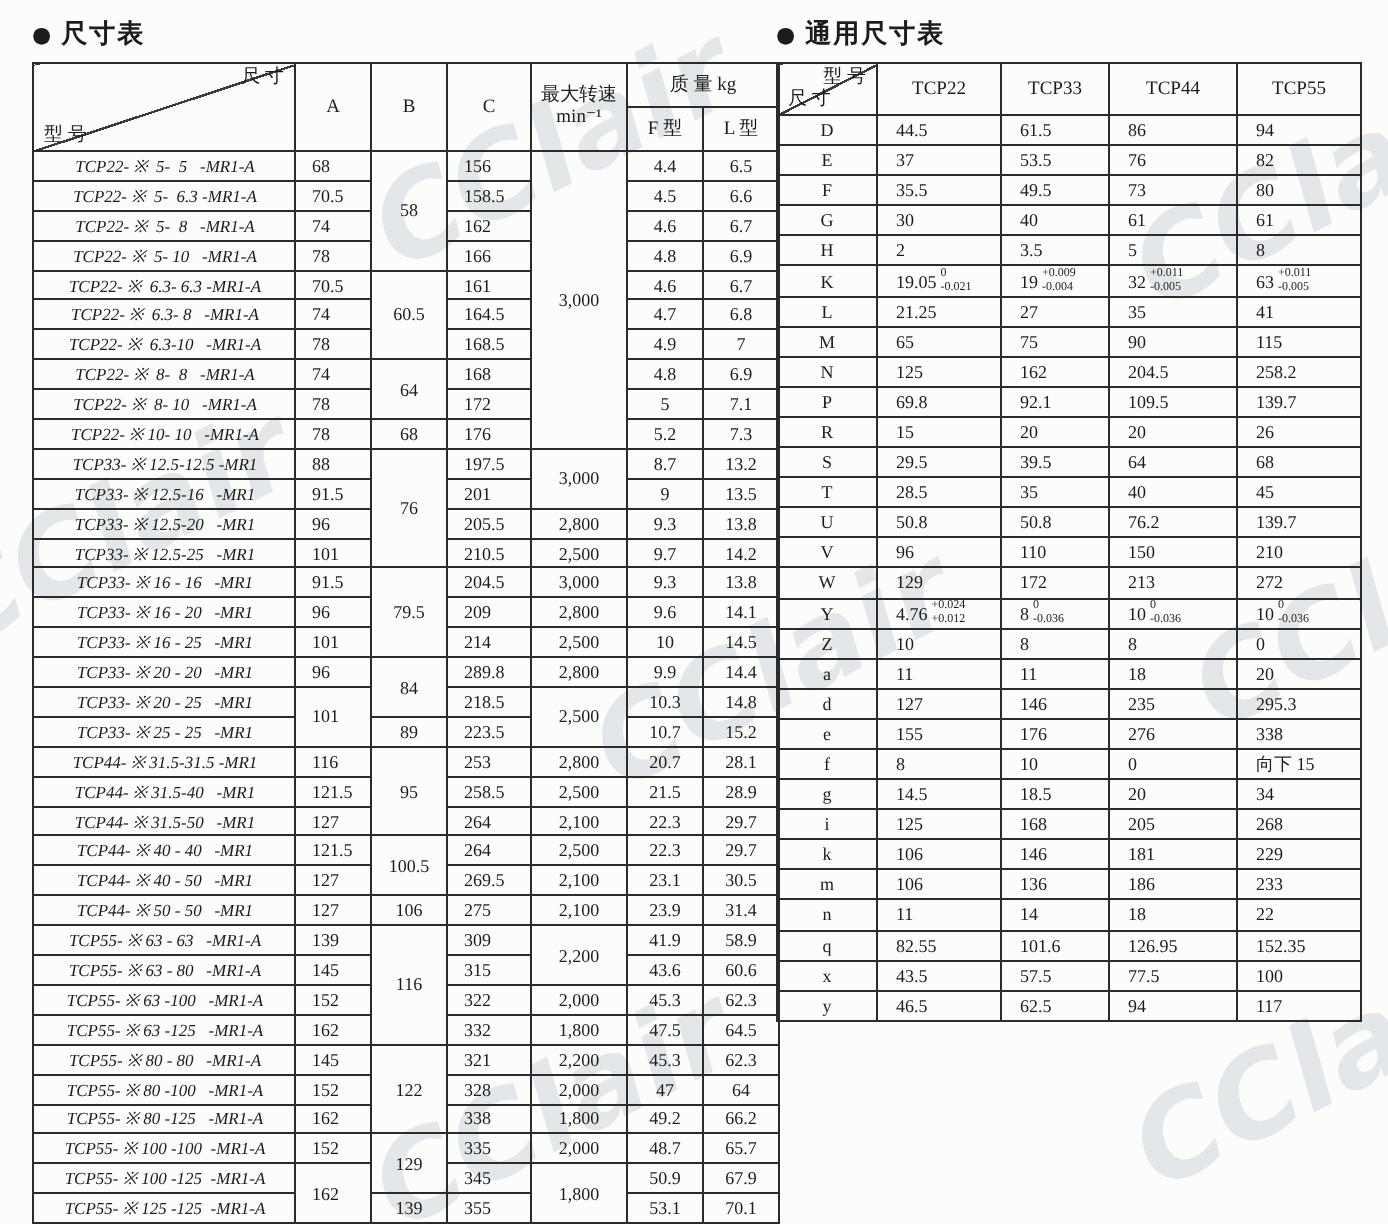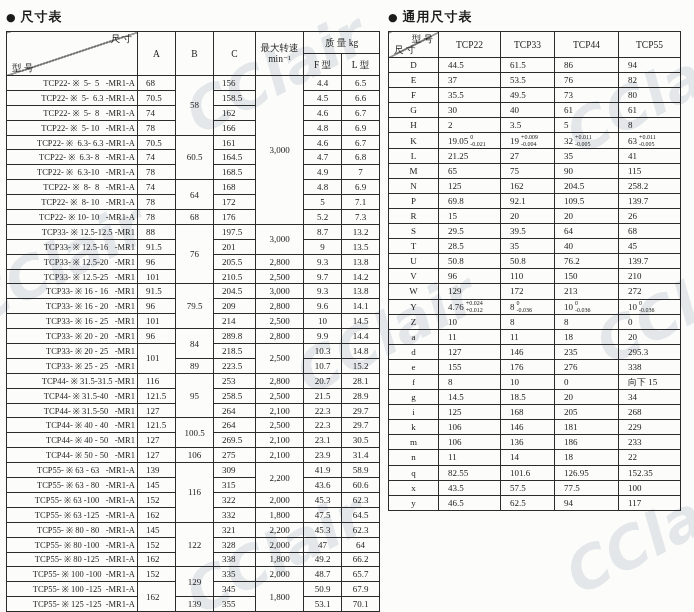--- a/index.html
+++ b/index.html
@@ -18,21 +18,21 @@
   }
   .wm1{left:180px;top:40px;}
   .wm2{left:560px;top:60px;}
   .wm3{left:-40px;top:230px;}
   .wm4{left:290px;top:300px;}
   .wm5{left:590px;top:270px;}
   .wm6{left:180px;top:520px;}
   .wm7{left:560px;top:500px;}
 
   .section{position:absolute;z-index:1;}
-  .sec-left{left:6px;top:6px;}
+  .sec-left{left:16px;top:6px;}
   .sec-right{left:388px;top:6px;}
 
   .title{
     font-family:"DejaVu Sans",sans-serif;font-weight:bold;font-size:13px;
     margin:2px 0 5px 0;letter-spacing:1px;white-space:nowrap;
   }
   .title .bullet{font-size:11px;margin-right:4px;}
 
   table{border-collapse:collapse;table-layout:fixed;background:transparent;padding-left:21px;}
   th,td{
@@ -40,22 +40,22 @@
     font-size:9px;line-height:10px;text-align:center;
     overflow:hidden;white-space:nowrap;font-weight:normal;
   }
   thead th{font-size:9.5px;}
 
   
   .t-dim{width:373px;}
   .t-dim thead tr{height:22px;}
   .t-dim tbody tr{height:14.9px;}
   .t-dim td.model{
-    text-align:right;padding-left:3px;white-space:pre;
-    font-size:8.5px;letter-spacing:0;
+    text-align:center;padding-left:3px;white-space:pre;
+    font-size:8.5px;letter-spacing:0;font-style:italic;
   }
   .t-dim td.col-a,.t-dim td.col-c{text-align:left;padding-left:8px;}
 
   
   .t-common{width:292px;}
   .t-common thead tr{height:26px;}
   .t-common tbody tr{height:15.1px;}
   .t-common td.vcell{text-align:left;padding-left:9px;}
   .t-common td.rowlabel{text-align:center;}
 

